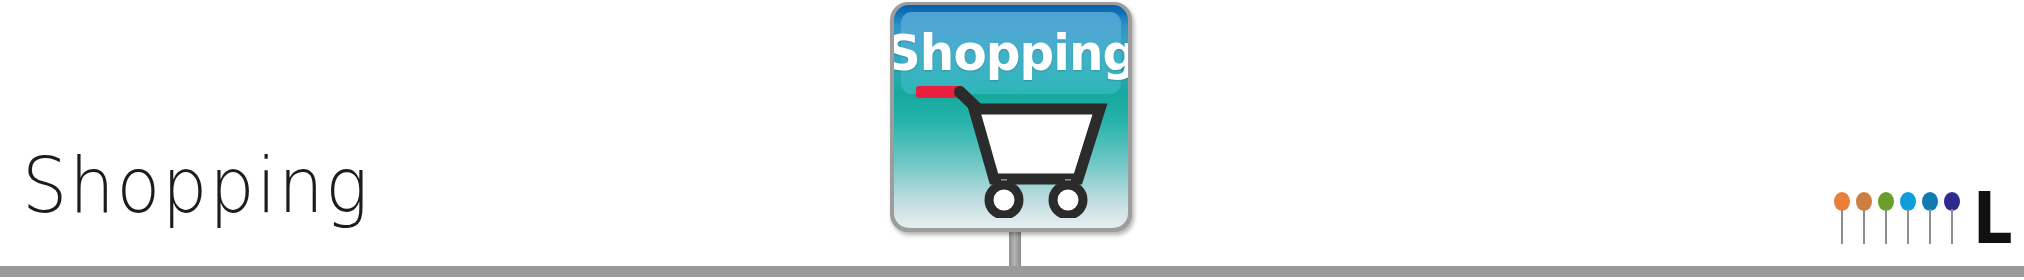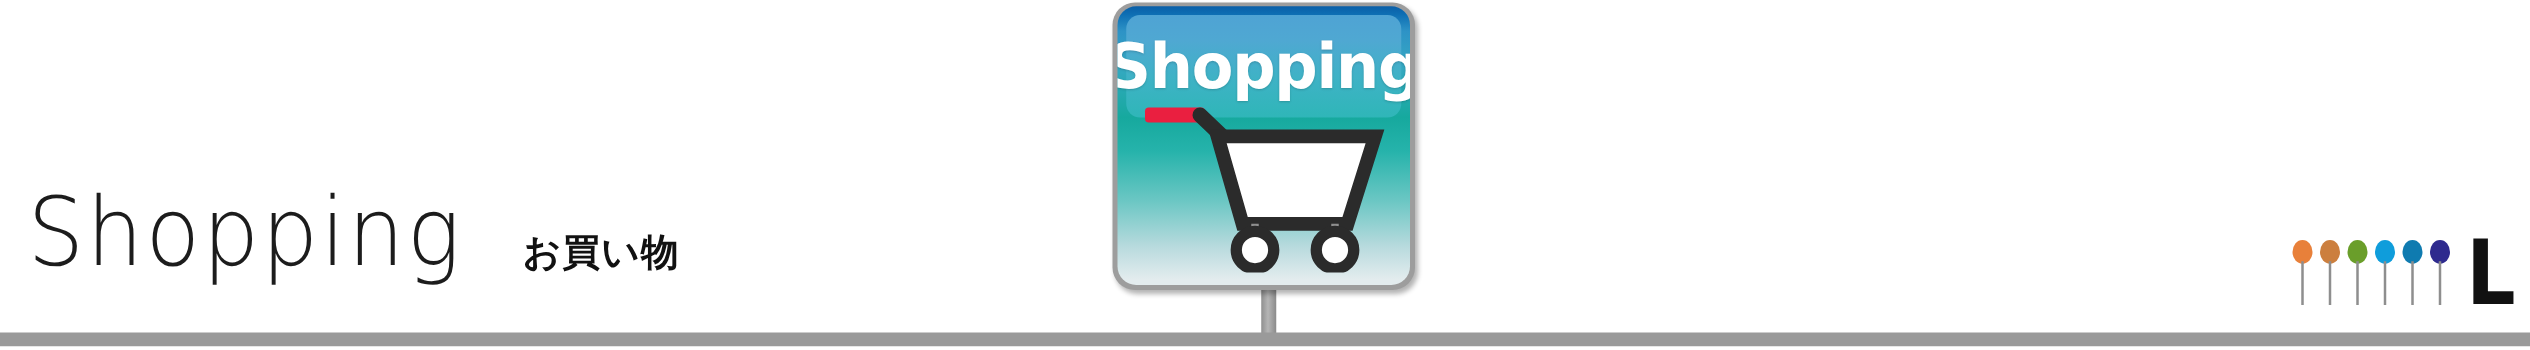--- a/index.html
+++ b/index.html
@@ -202,21 +202,20 @@
     background: #9a9a9a;
   }
 </style>
 </head>
 <body>
 
 <div id="banner" style="background: rgb(255, 255, 255);">
 
   <div class="title-block">
     <span class="title-en">Shopping</span>
-    <span class="title-ja">お買い物</span>
   </div>
 
   <div class="sign-assembly">
 
     <div class="sign-post"></div>
 
     <div class="sign-board">
       <div class="sign-face">
 
         <div class="sign-banner">

